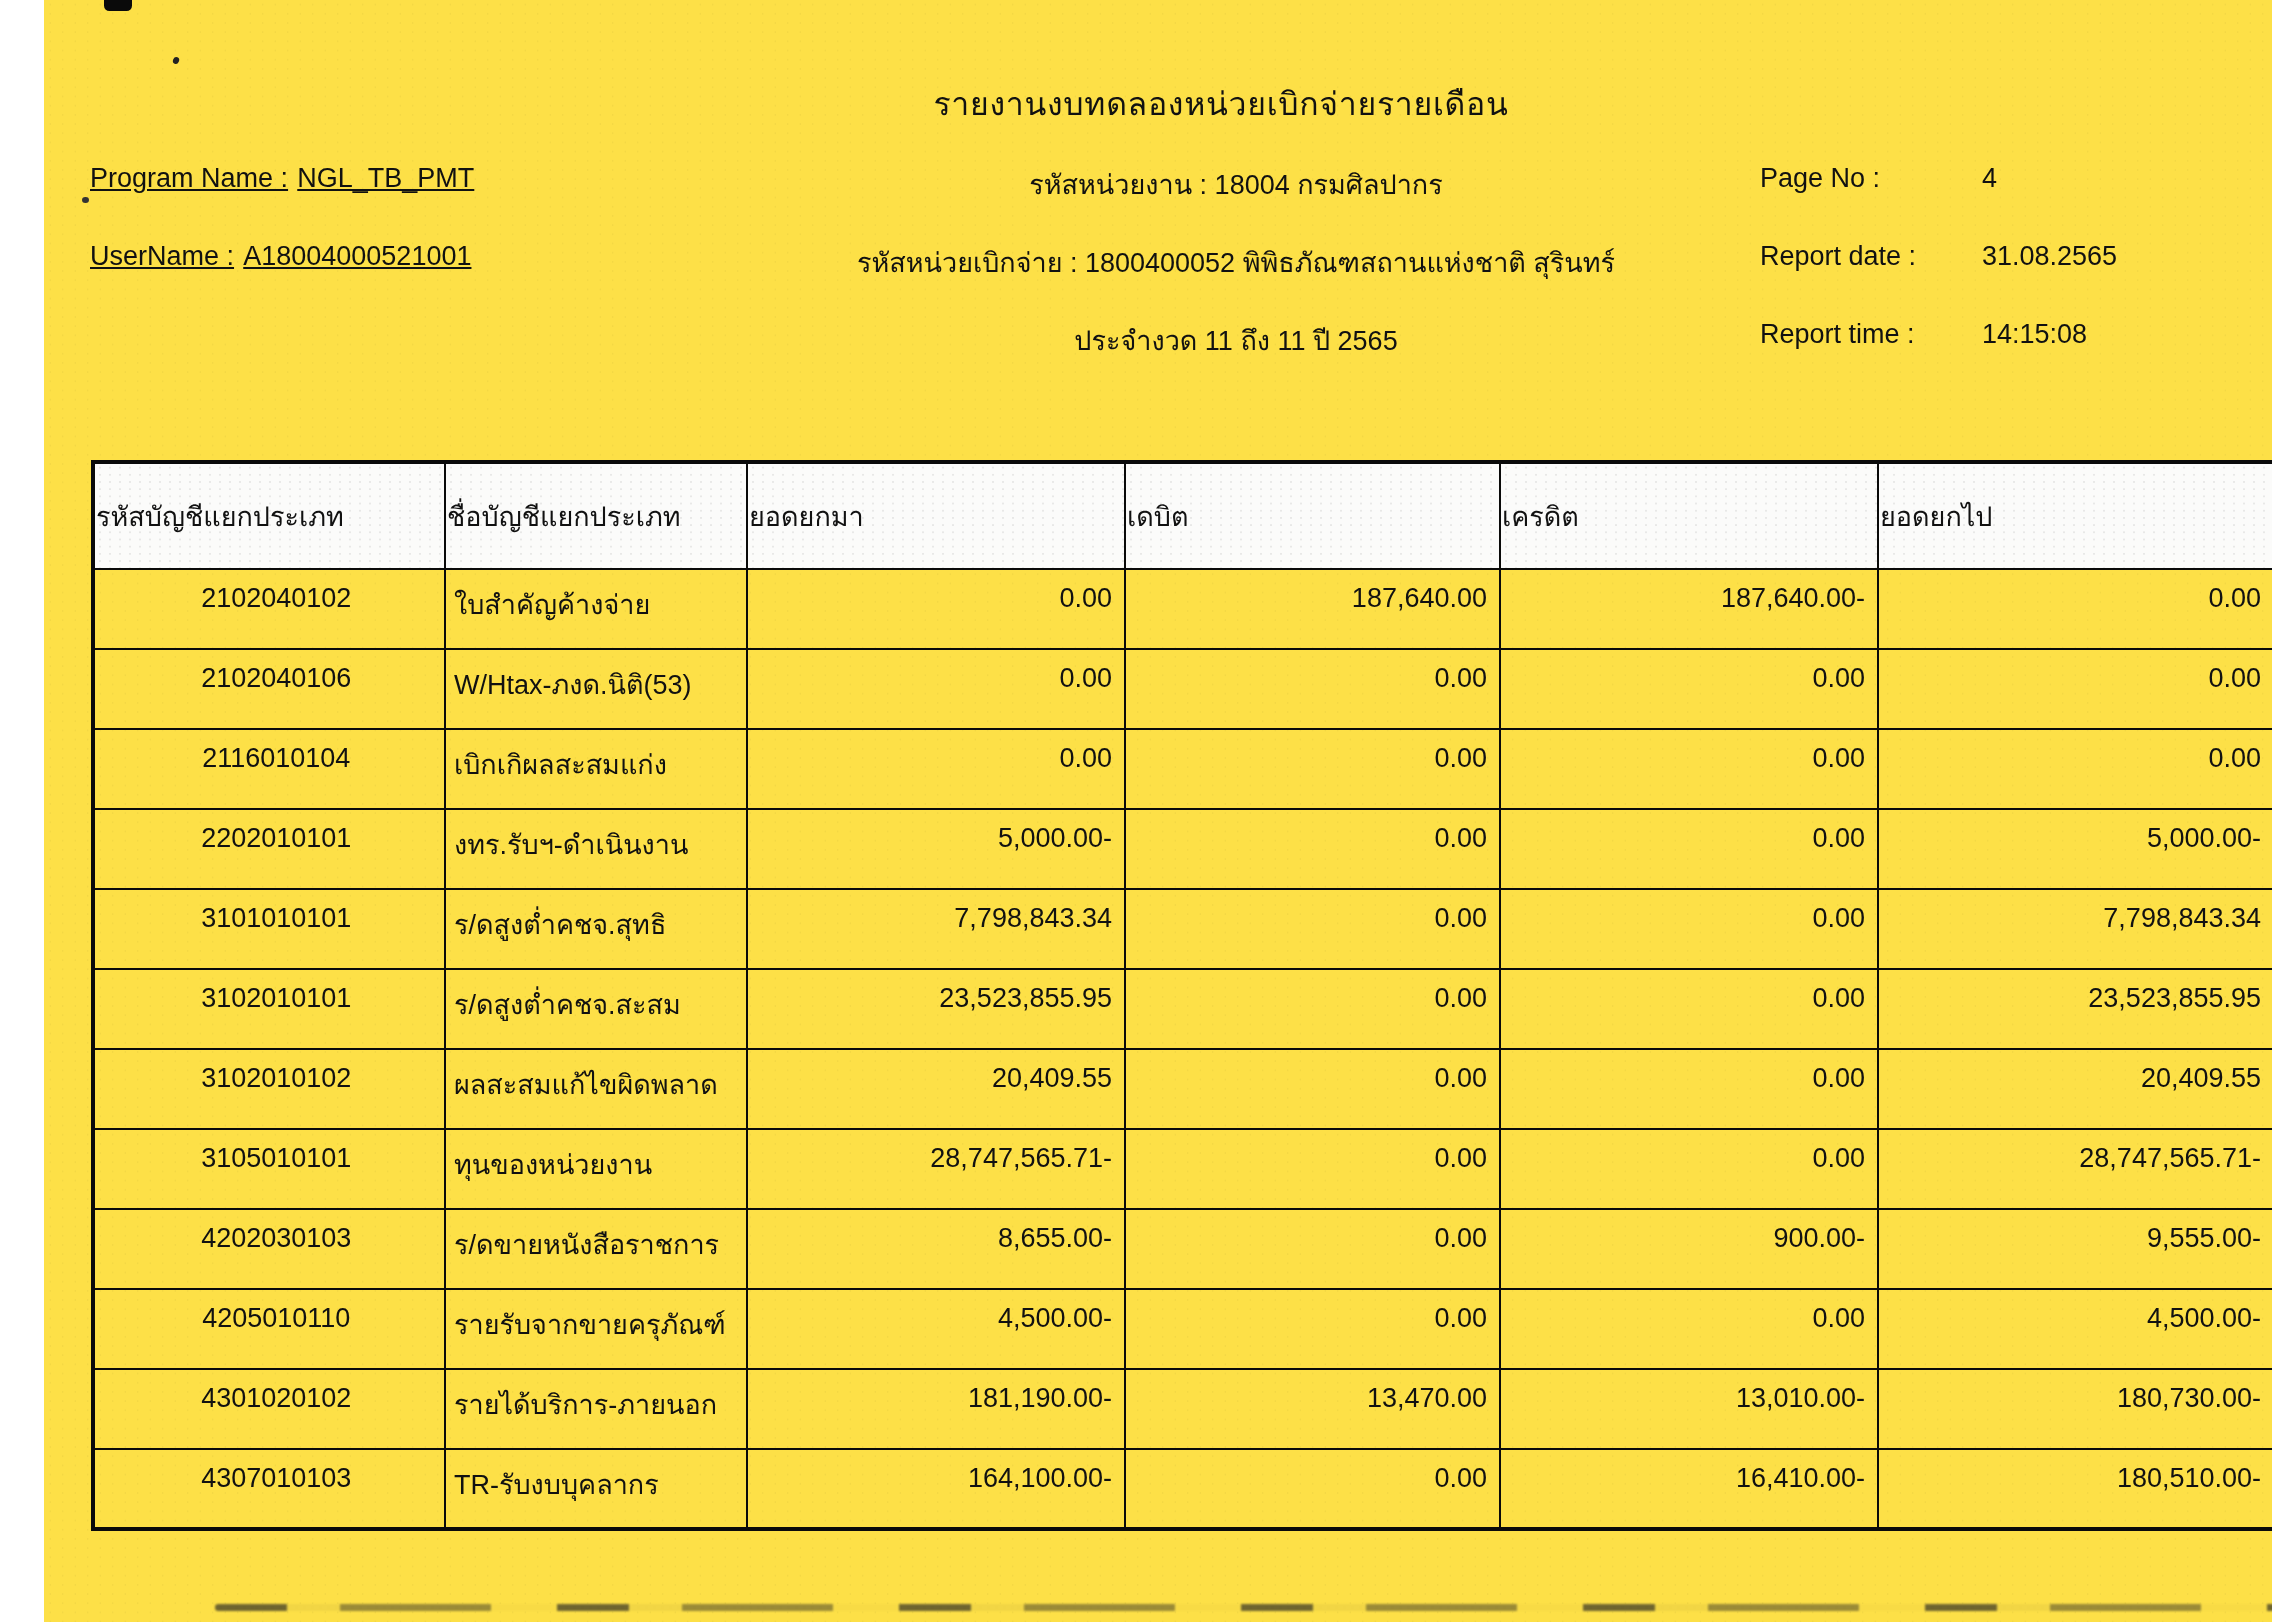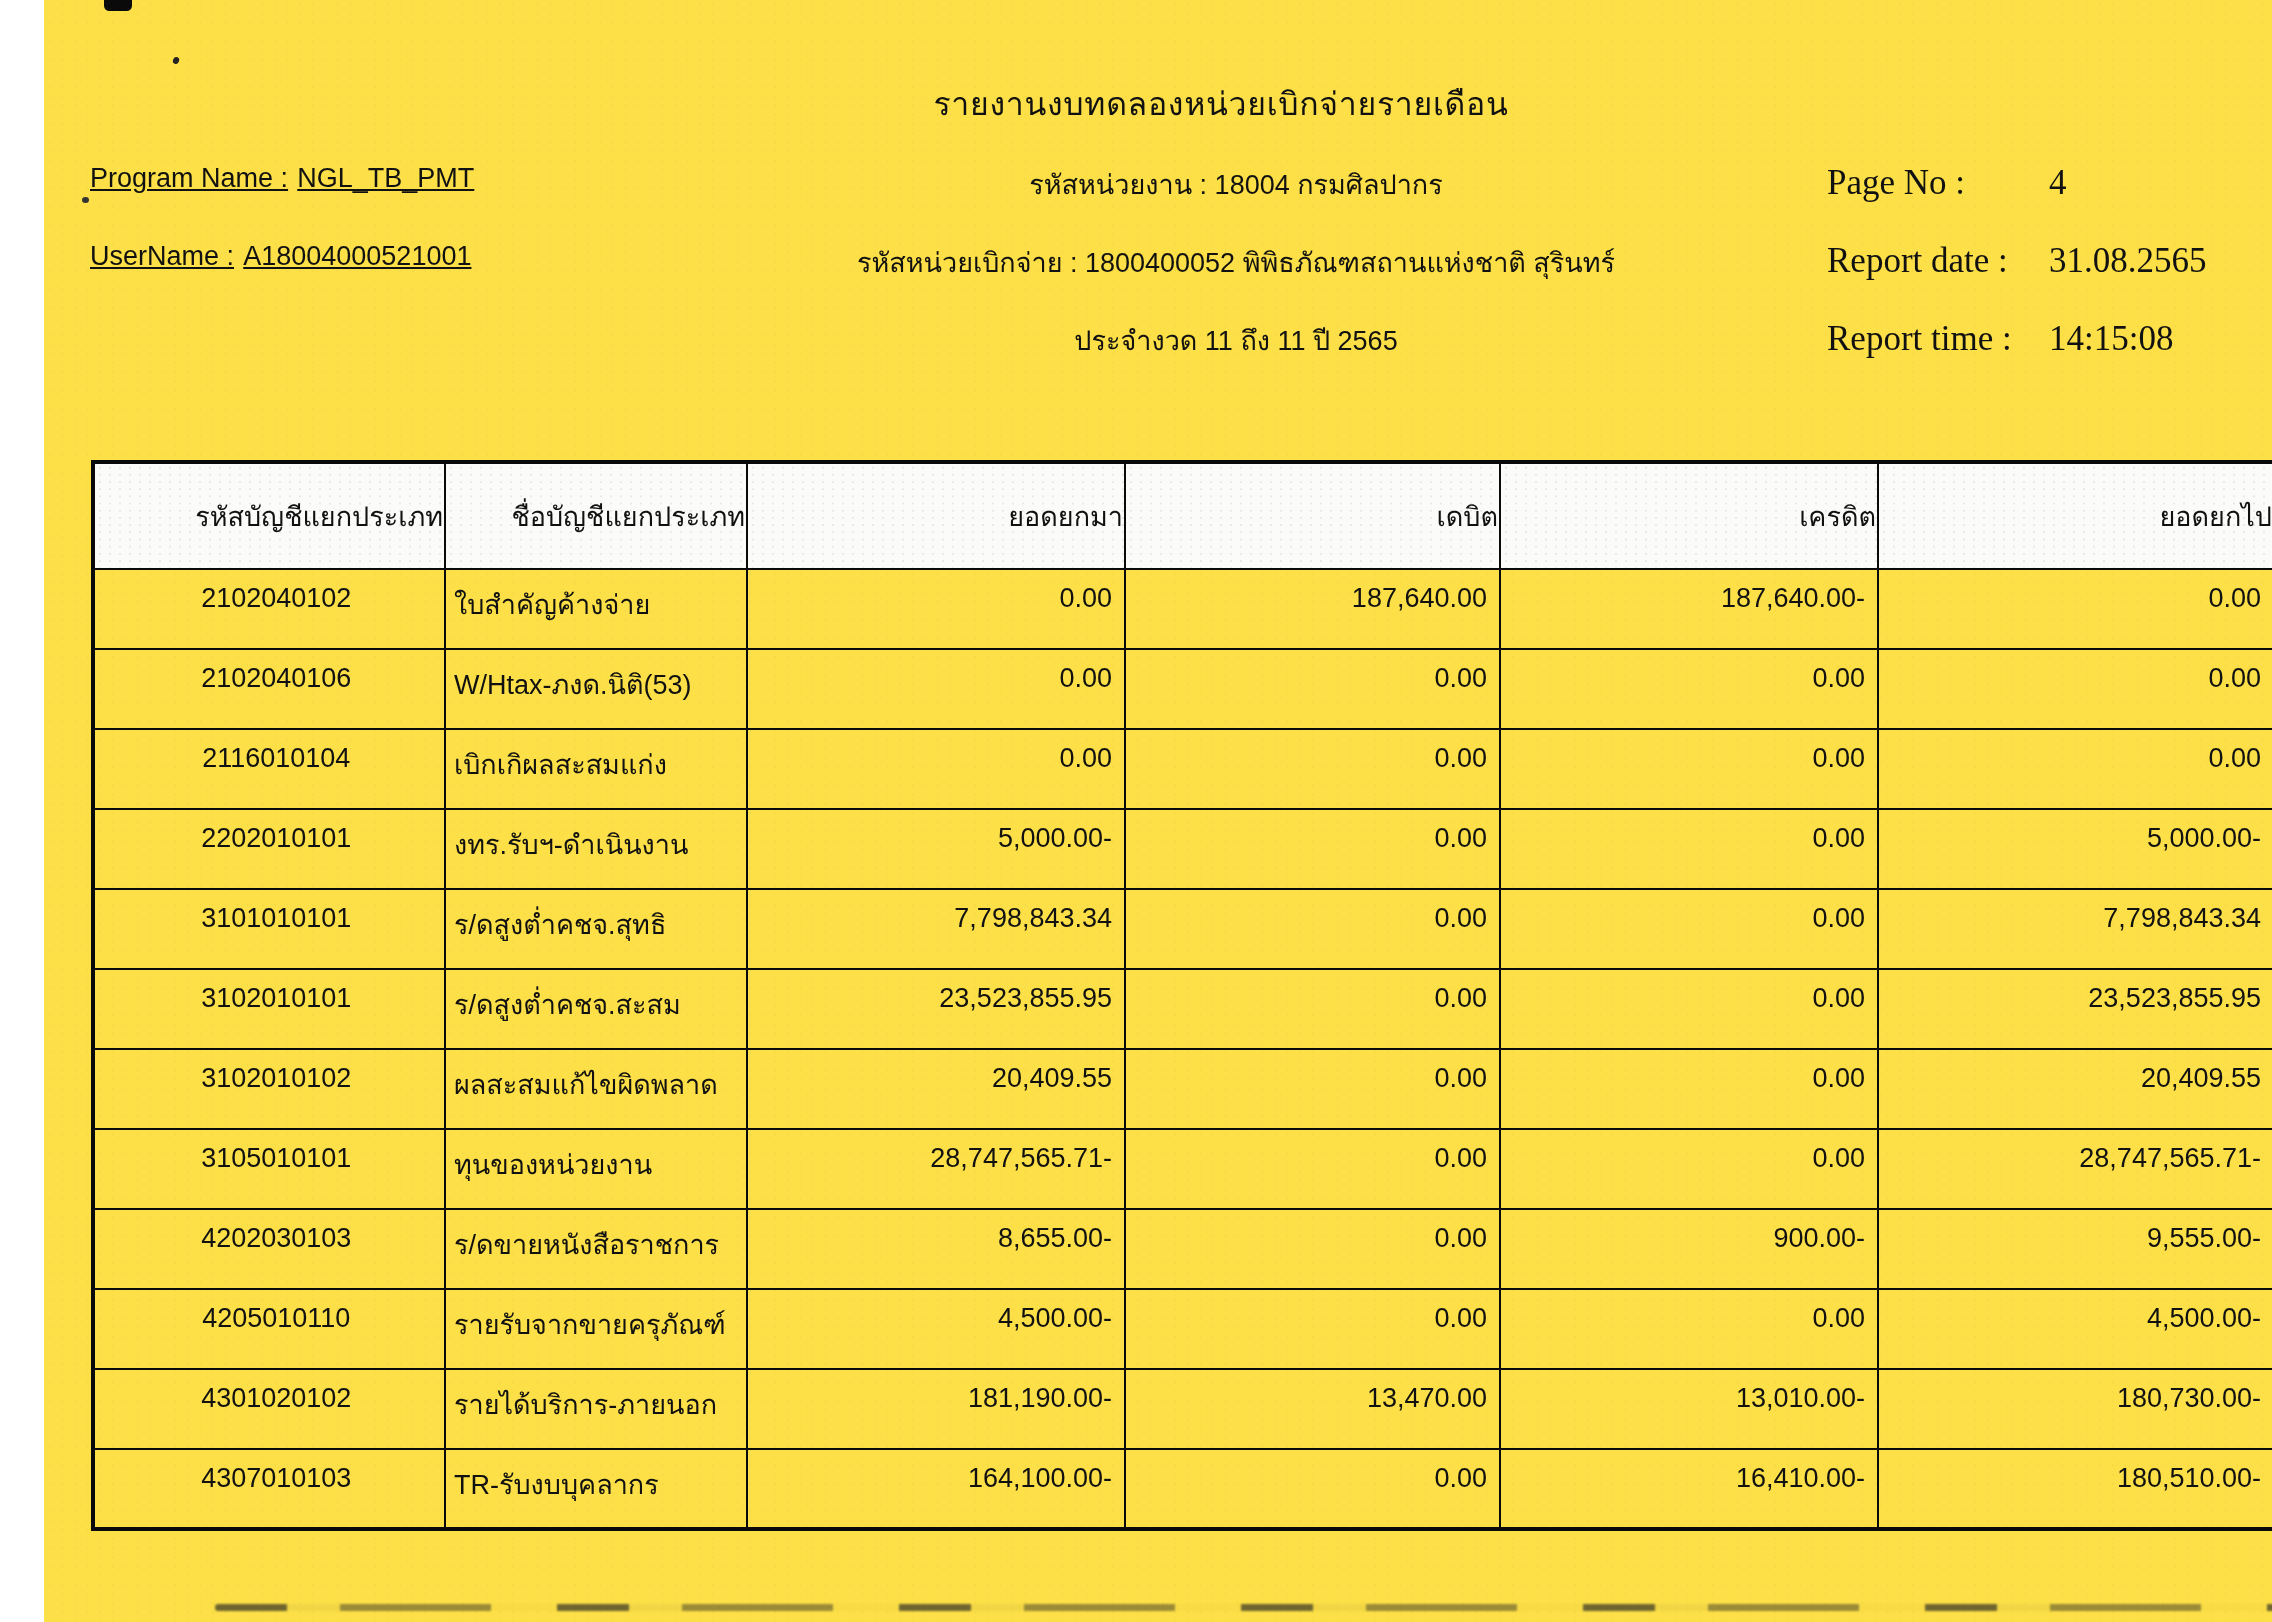--- a/index.html
+++ b/index.html
@@ -46,23 +46,22 @@
     position: absolute;
     top: 163px;
     left: 712px;
     width: 960px;
     text-align: center;
     font-size: 27px;
   }
   .meta-right {
     position: absolute;
     top: 163px;
-    left: 1783px;
-    font-size: 35px;
-    font-family: Liberation Serif, serif;
+    left: 1716px;
+    font-size: 27px;
   }
   .meta-line {
     height: 78px;
   }
   .kv { display: flex; }
   .kv .k { width: 222px; }
   .label-gap { display: inline-block; width: 9.2px; }
 
   table.tb {
     position: absolute;
@@ -75,21 +74,21 @@
     font-size: 27px;
   }
   table.tb th, table.tb td {
     border: 2.6px solid #0a0a0a;
     overflow: hidden;
     white-space: nowrap;
   }
   table.tb thead tr { height: 107px; }
   table.tb thead th {
     font-weight: normal;
-    text-align: right;
+    text-align: left;
     vertical-align: middle;
     background-image: radial-gradient(rgba(0,0,0,0.10) 0.7px, transparent 1.1px);
     background-size: 10px 7.2px;
     background-color: #fbfbfa;
   }
   table.tb tbody tr { height: 80px; }
   table.tb tbody td {
     vertical-align: top;
     padding-top: 13px;
   }

